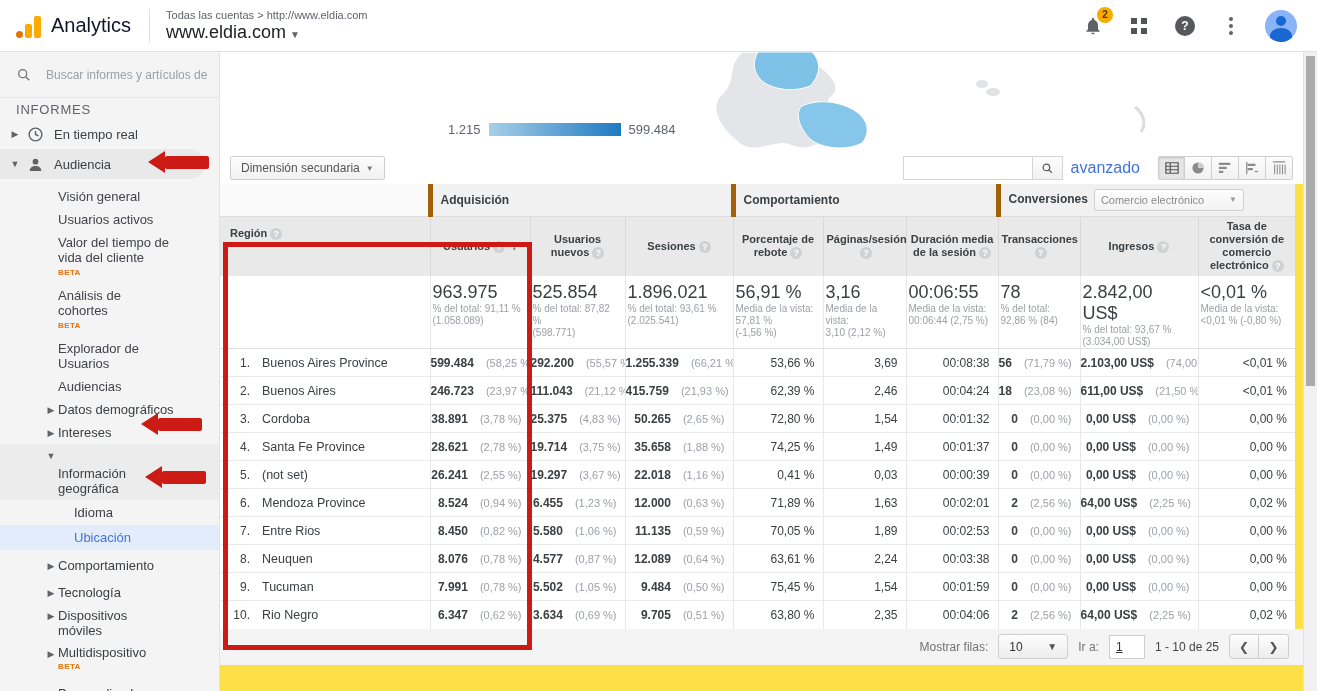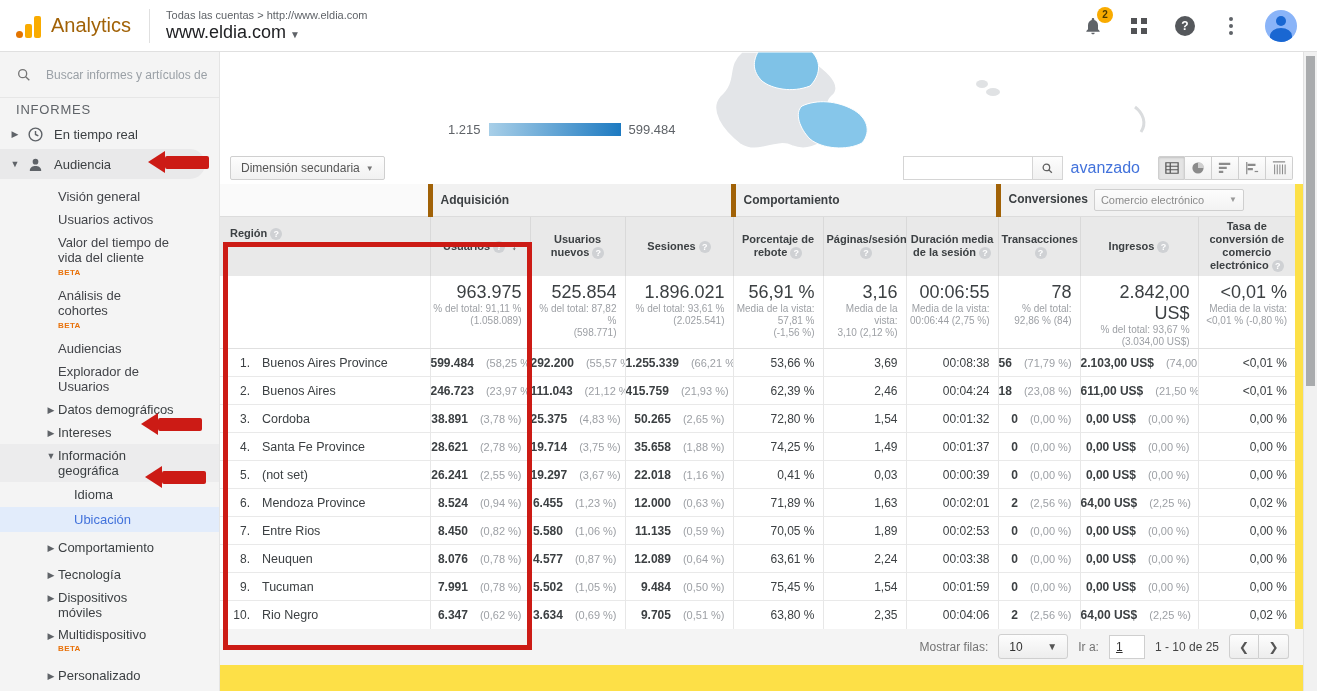--- a/index.html
+++ b/index.html
@@ -6,21 +6,21 @@
   html,body { width:1317px; height:691px; overflow:hidden; }
   body { font-family:"Liberation Sans", sans-serif; background:#f4f4f4; position:relative; color:#3c4043; }
 
   
   .topbar { position:absolute; top:0; left:0; width:1317px; height:52px; background:#fff;
             border-bottom:1px solid #e0e0e0; display:flex; align-items:center; z-index:20; }
   .logo-wrap { display:flex; align-items:flex-end; gap:2px; margin:0 10px 0 16px; height:24px; }
   .logo-dot { width:7px; height:7px; background:#e37400; border-radius:50%; }
   .logo-bar1 { width:7px; height:14px; background:#f9ab00; border-radius:2px; }
   .logo-bar2 { width:7px; height:22px; background:#f9ab00; border-radius:2px; }
-  .product-name { font-size:20px; color:#a16207; margin-right:18px; }
+  .product-name { font-size:20px; color:#0f172a; margin-right:18px; }
   .hdr-divider { width:1px; height:34px; background:#e0e0e0; margin-right:16px; }
   .crumb-small { font-size:11px; color:#5f6368; }
   .view-name { font-size:18px; color:#202124; margin-top:1px; }
   .view-caret { font-size:10px; color:#5f6368; margin-left:4px; }
   .topbar-right { margin-left:auto; display:flex; align-items:center; gap:22px; padding-right:20px; }
   .icon-btn { position:relative; width:24px; height:24px; display:flex; align-items:center; justify-content:center; cursor:pointer; }
   .badge { position:absolute; top:-7px; right:-8px; width:16px; height:16px; background:#f9ab00; color:#4d3a00;
            border-radius:50%; font-size:10px; font-weight:bold; display:flex; align-items:center; justify-content:center; }
   .grid-icon { display:grid; grid-template-columns:6px 6px; grid-template-rows:6px 6px; gap:4px; }
   .grid-icon span { background:#525356; }
@@ -86,21 +86,21 @@
   tr.group-row th.blank { background:#fafafa; border-left:none; }
   .conv-select { display:inline-flex; align-items:center; justify-content:space-between; width:150px; height:22px;
                  border:1px solid #cfcfcf; background:linear-gradient(#fdfdfd,#f3f3f3); border-radius:2px;
                  font-size:11px; font-weight:normal; color:#8b8b8b; padding:0 6px; margin-left:6px; cursor:pointer; vertical-align:middle; }
   tr.head-row th { background:#e9e9e9; height:60px; font-size:11px; font-weight:bold; color:#3c4043; text-align:center;
                    border-left:1px solid #d9d9d9; padding:2px 3px; vertical-align:middle; line-height:13px; cursor:pointer; }
   tr.head-row th.region-h { text-align:left; vertical-align:top; padding:10px 0 0 10px; border-left:none; }
   .help-q { display:inline-block; width:12px; height:12px; border-radius:50%; background:#cfd1d4; color:#fff;
             font-size:9px; font-weight:bold; line-height:12px; text-align:center; margin-left:3px; cursor:pointer; }
   .sort-arrow { color:#555; font-size:12px; margin-left:6px; }
-  tr.totals-row td { background:#fff; height:64px; text-align:right; vertical-align:top; padding:6px 8px 0 2px;
+  tr.totals-row td { background:#fff; height:64px; vertical-align:top; padding:6px 8px 0 2px;
                      border-left:1px solid #e7e7e7; border-bottom:1px solid #e0e0e0; }
   tr.totals-row td:first-child { border-left:none; }
   .tot-val { font-size:18px; color:#3c4043; }
   .tot-sub { font-size:10px; color:#9da0a5; line-height:12px; }
   tr.data-row td { height:28px; border-top:1px solid #e9e9e9; border-left:1px solid #e7e7e7; text-align:right;
                    padding-right:8px; white-space:nowrap; overflow:hidden; }
   tr.data-row td:first-child { border-left:none; text-align:left; padding-right:0; }
   .rank { display:inline-block; width:30px; text-align:right; color:#3c4043; font-size:12px; }
   .rname { margin-left:12px; font-size:12.5px; color:#3c4043; cursor:pointer; }
   .mval { font-weight:bold; color:#3c4043; font-size:12px; }
@@ -217,34 +217,34 @@
   <div class="sub-item" style="margin-top:6px;">Visión general</div>
   <div class="sub-item">Usuarios activos</div>
   <div class="sub-item" style="width:190px;">
     <span>Valor del tiempo de vida del cliente</span>
     <span class="beta-badge">BETA</span>
   </div>
   <div class="sub-item" style="width:170px;">
     <span>Análisis de cohortes</span>
     <span class="beta-badge">BETA</span>
   </div>
+  <div class="sub-item" style="width:180px;">Explorador de Usuarios</div>
   <div class="sub-item">Audiencias</div>
-  <div class="sub-item" style="width:180px;">Explorador de Usuarios</div>
 
   <div class="sub-collapsible">
     <span class="caret">▶</span>
     <span style="width:130px;line-height:15px;">Datos demográficos</span>
   </div>
   <div class="sub-collapsible">
     <span class="caret">▶</span>
     <span>Intereses</span>
   </div>
   <div class="sub-collapsible band">
     <span class="caret">▼</span>
-    <span style="width:120px;line-height:15px;">Información geográfica</span>
+    <span style="width:120px;line-height:15px;margin-top:18px;">Información geográfica</span>
   </div>
   <div class="sub2-item">Idioma</div>
   <div class="sub2-item selected-row">Ubicación</div>
 
   <div class="sub-collapsible" style="margin-top:4px;">
     <span class="caret">▶</span>
     <span>Comportamiento</span>
   </div>
   <div class="sub-collapsible" style="margin-top:4px;">
     <span class="caret">▶</span>

